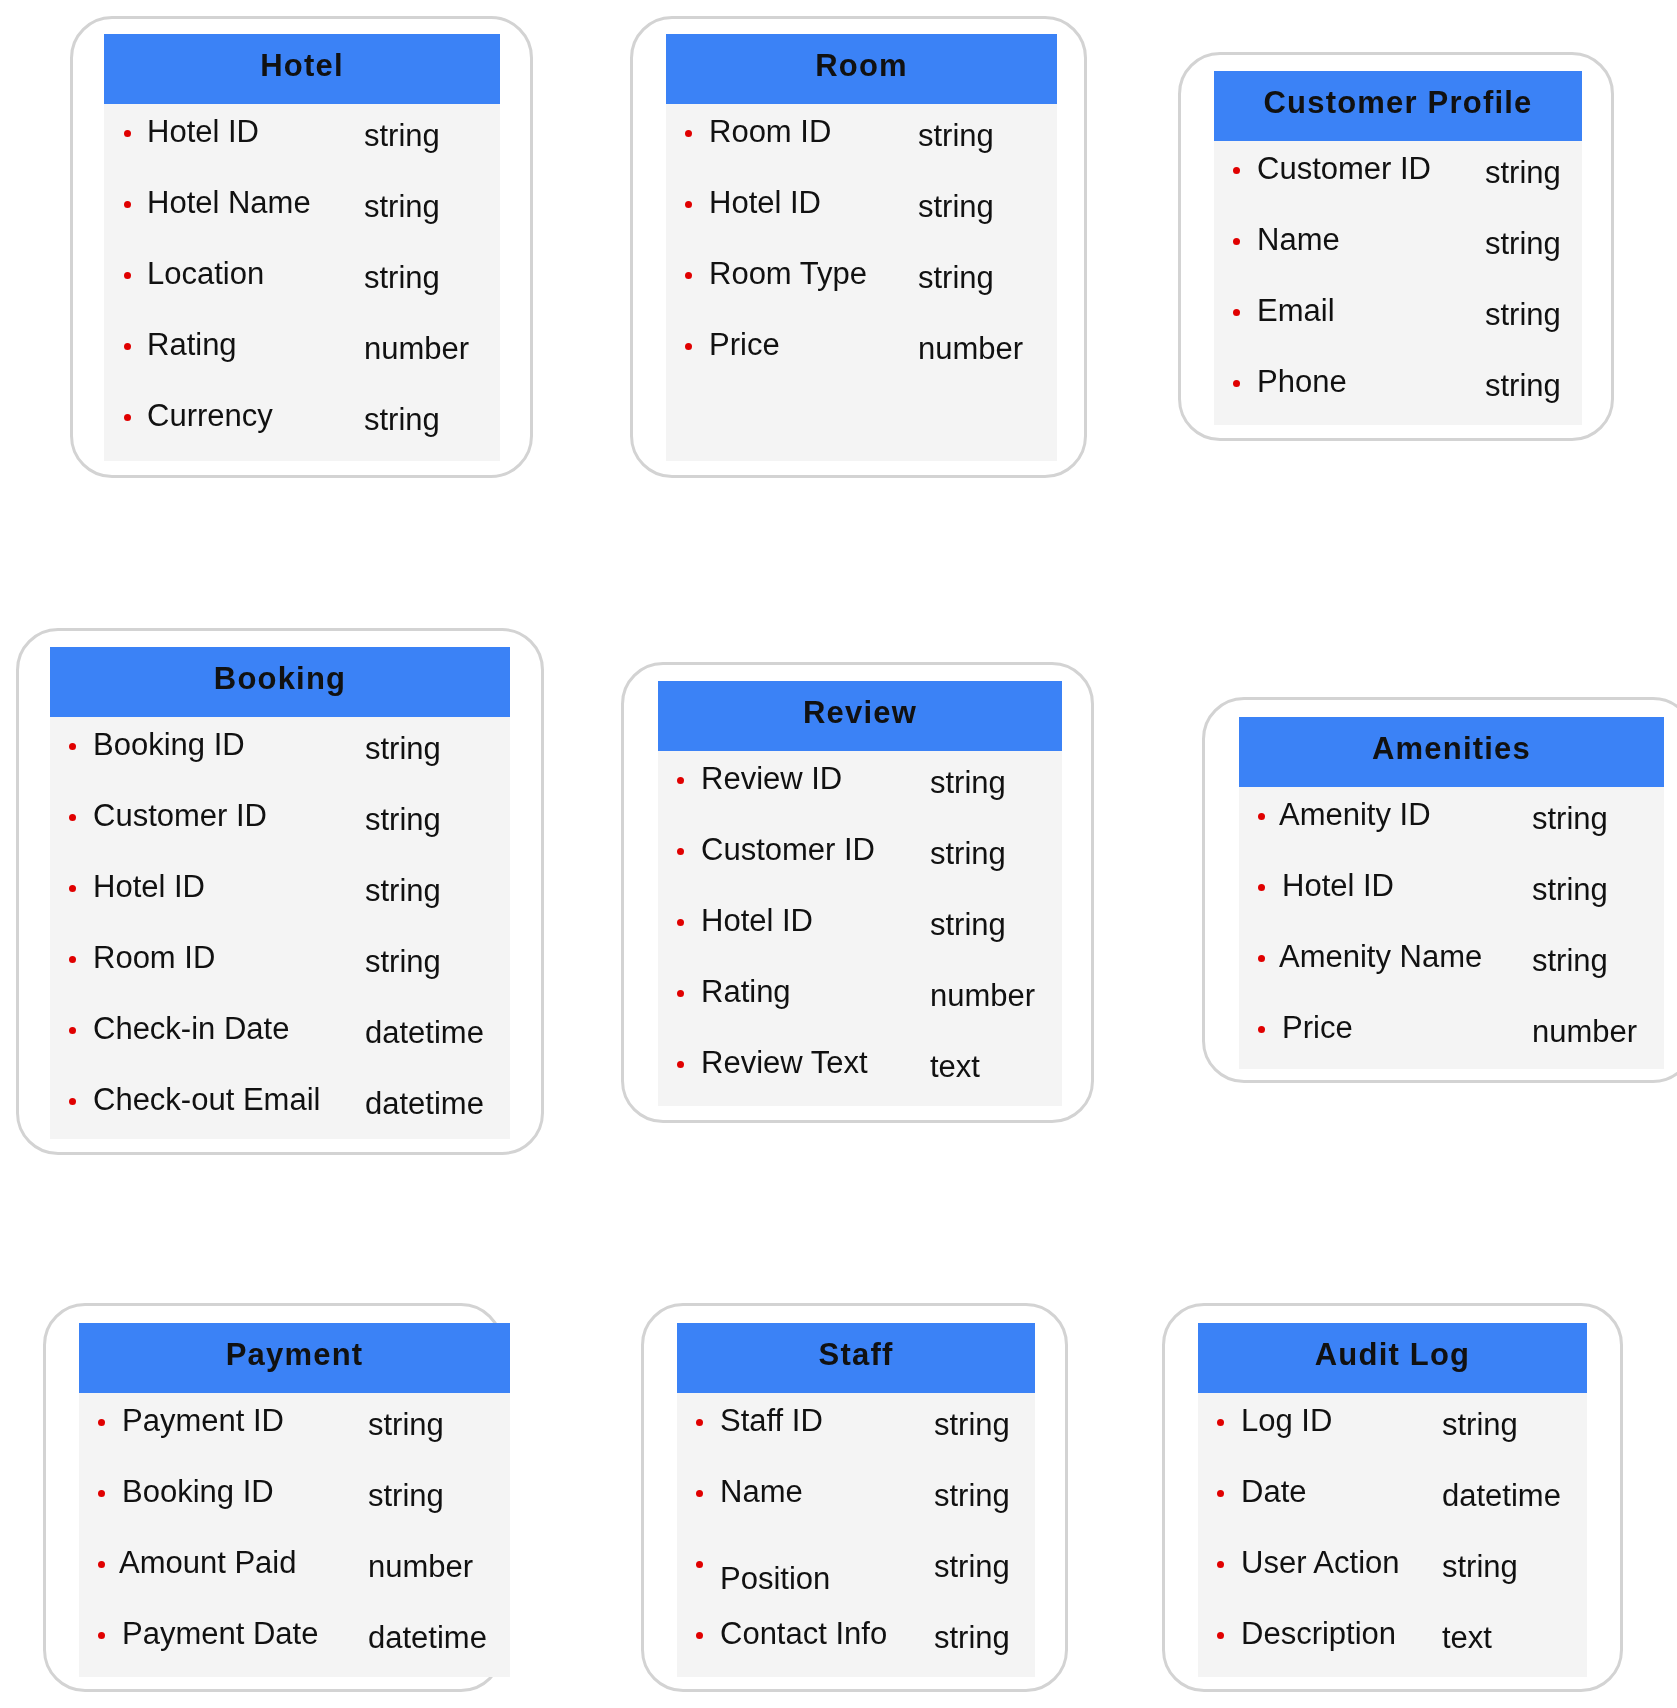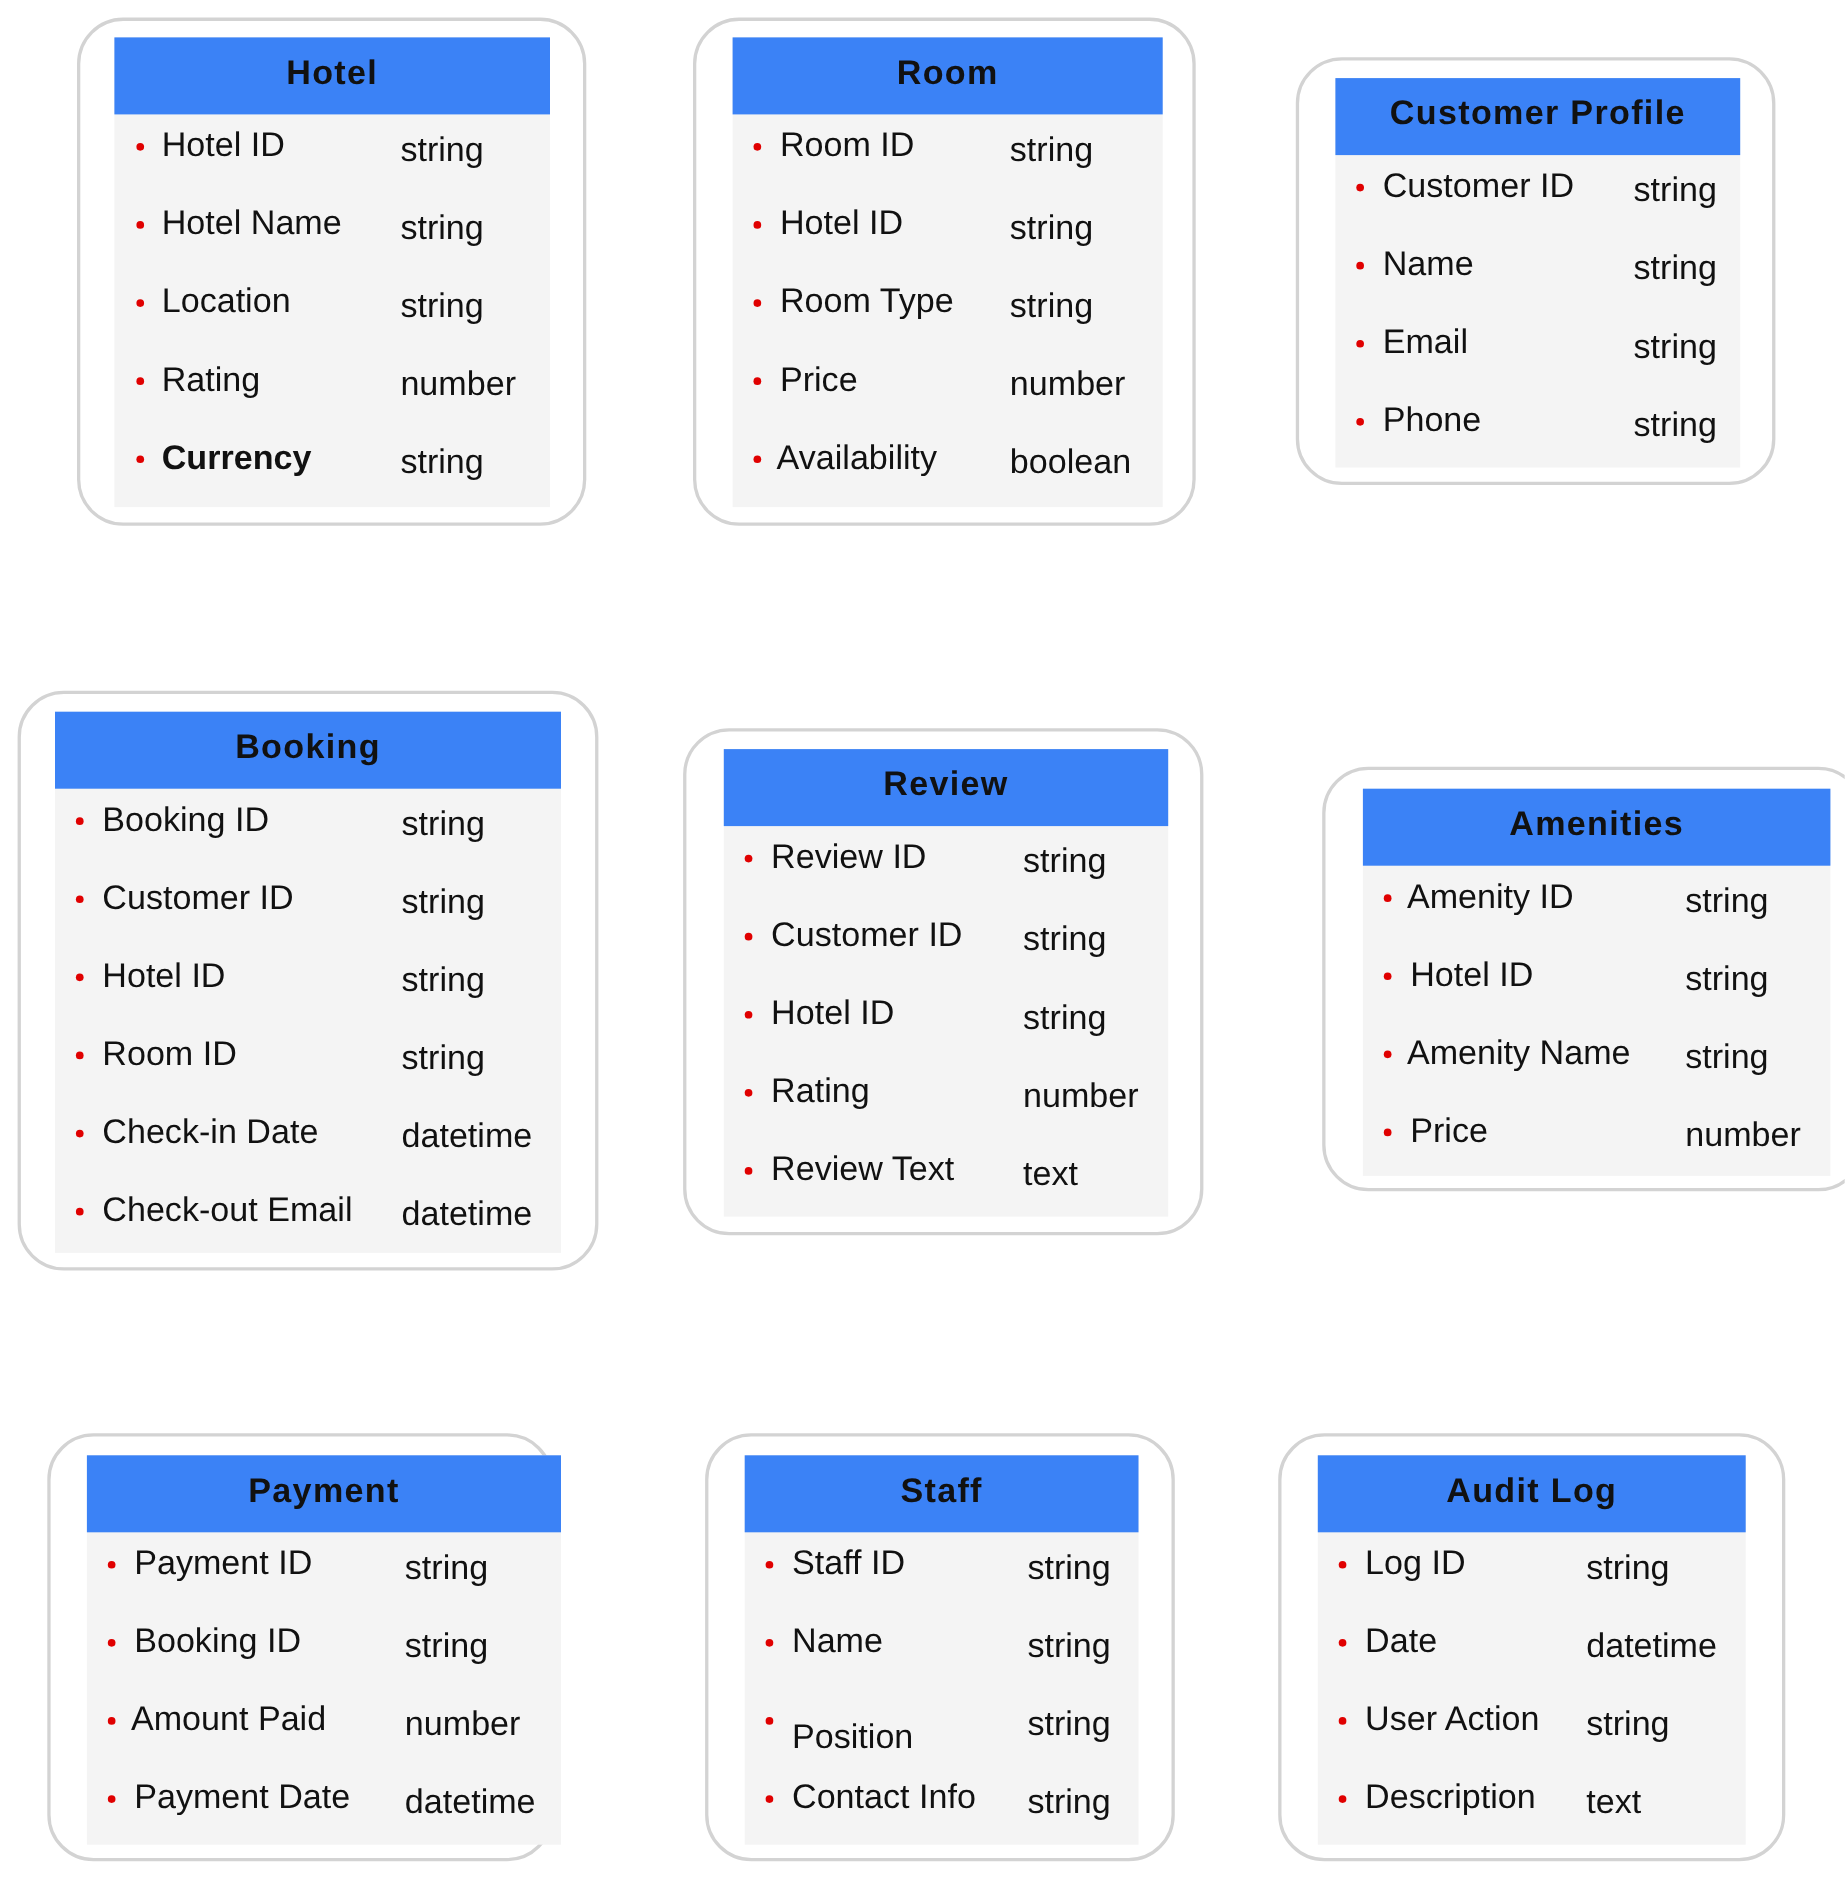--- a/index.html
+++ b/index.html
@@ -85,21 +85,21 @@
       <span class="field-name" style="left:43px;">Location</span>
       <span class="field-type" style="left:260px;">string</span>
     </div>
     <div class="field-row">
       <span class="bullet" style="left:20px;"></span>
       <span class="field-name" style="left:43px;">Rating</span>
       <span class="field-type" style="left:260px;">number</span>
     </div>
     <div class="field-row">
       <span class="bullet" style="left:20px;"></span>
-      <span class="field-name" style="left:43px;font-weight:bold;">Currency</span>
+      <span class="field-name" style="left:43px;">Currency</span>
       <span class="field-type" style="left:260px;">string</span>
     </div>
   </div>
 </div>
 
 <div class="entity" style="left:630px; top:16px; width:457px; height:462px;">
   <div class="entity-table" style="left:33px; top:15px; width:391px; height:427px;">
     <div class="entity-header">Room</div>
     <div class="field-row">
       <span class="bullet" style="left:19px;"></span>
@@ -114,25 +114,20 @@
     <div class="field-row">
       <span class="bullet" style="left:19px;"></span>
       <span class="field-name" style="left:43px;">Room Type</span>
       <span class="field-type" style="left:252px;">string</span>
     </div>
     <div class="field-row">
       <span class="bullet" style="left:19px;"></span>
       <span class="field-name" style="left:43px;">Price</span>
       <span class="field-type" style="left:252px;">number</span>
     </div>
-    <div class="field-row">
-      <span class="bullet" style="left:19px;"></span>
-      <span class="field-name" style="left:40px;">Availability</span>
-      <span class="field-type" style="left:252px;">boolean</span>
-    </div>
   </div>
 </div>
 
 <div class="entity" style="left:1178px; top:52px; width:436px; height:389px;padding-left:21px;">
   <div class="entity-table" style="left:33px; top:16px; width:368px; height:354px;">
     <div class="entity-header">Customer Profile</div>
     <div class="field-row">
       <span class="bullet" style="left:19px;"></span>
       <span class="field-name" style="left:43px;">Customer ID</span>
       <span class="field-type" style="left:271px;">string</span>

